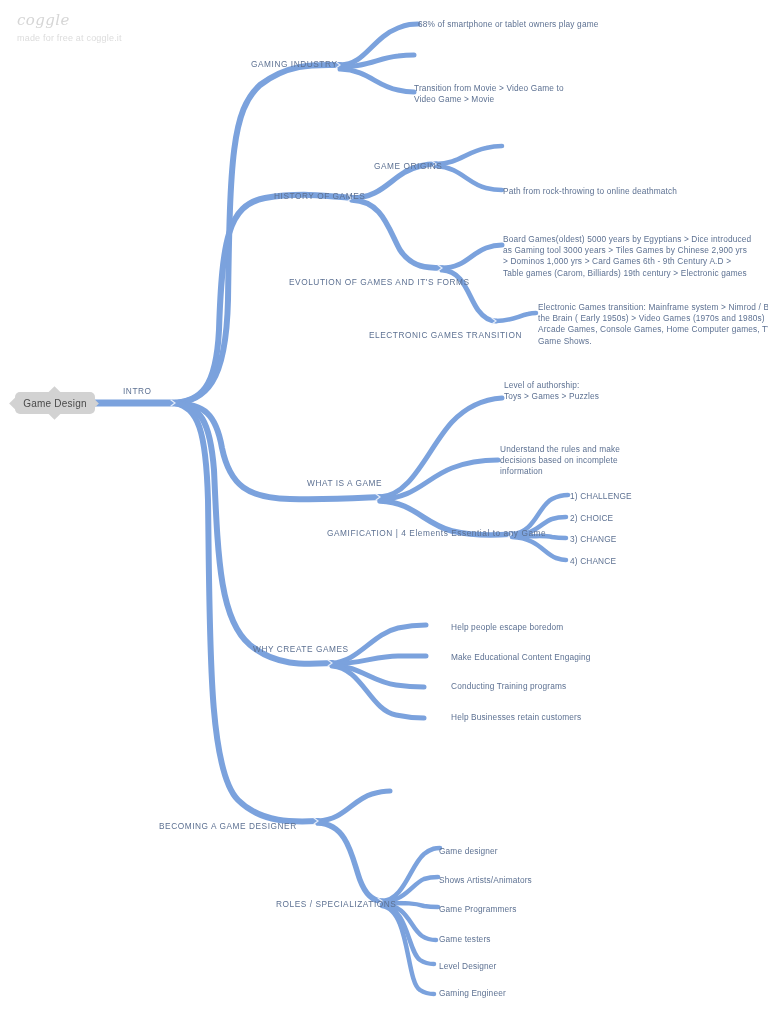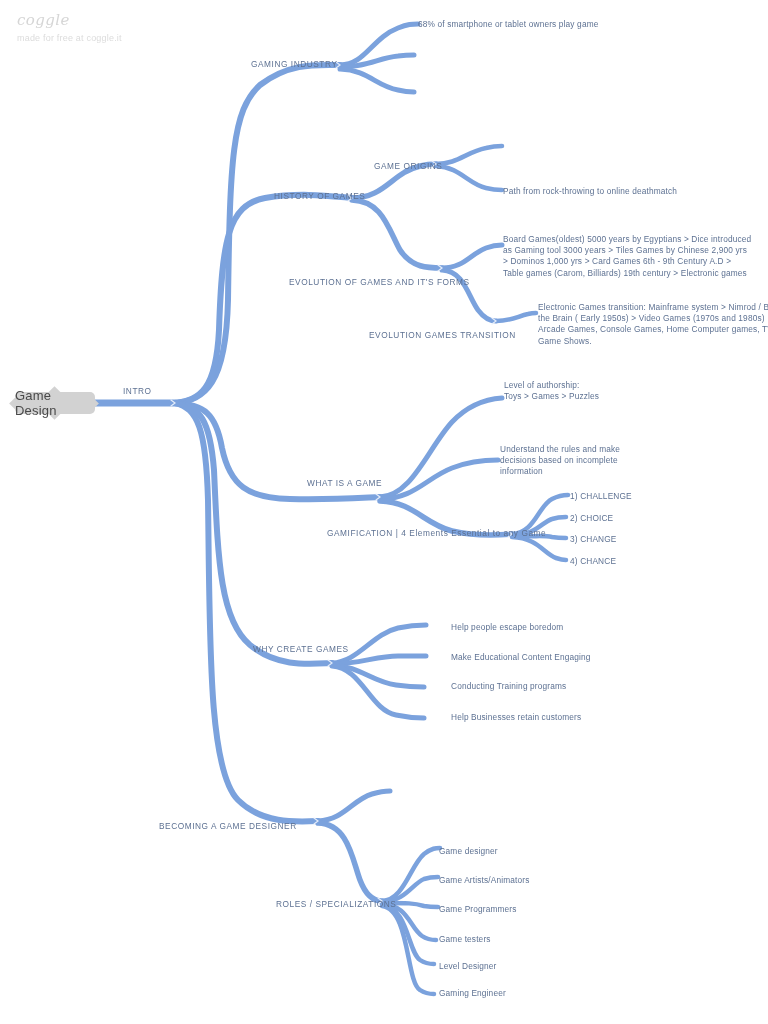--- a/index.html
+++ b/index.html
@@ -7,21 +7,21 @@
        font-family:"Liberation Sans","DejaVu Sans",sans-serif;}
   #canvas{position:absolute;inset:0;width:768px;height:1024px;}
   svg.branches{position:absolute;left:0;top:0;width:768px;height:1024px;pointer-events:none;}
   .lbl{position:absolute;color:#5d7192;font-size:8.3px;line-height:11.2px;
        letter-spacing:.3px;white-space:pre;}
   .lbl.major{letter-spacing:.55px;}
   .lbl.leaf{letter-spacing:.15px;}
   
   #root-node{position:absolute;left:15px;top:392px;width:80px;height:22px;
        background:#d2d2d2;border-radius:5px;display:flex;align-items:center;
-       justify-content:center;color:#4a4a4a;font-size:13px;letter-spacing:.2px;}
+       justify-content:center;color:#4a4a4a;font-size:10px;letter-spacing:.2px;}
   .handle{position:absolute;width:9px;height:9px;background:#d2d2d2;
        transform:rotate(45deg);}
   #h-left{left:11px;top:398.5px;}
   #h-right{left:88px;top:398.5px;}
   #h-top{left:50px;top:388px;}
   #h-bot{left:50px;top:409px;}
   
   #wm{position:absolute;left:17px;top:11px;}
   #wm .c1{color:#d6d6d6;font-size:15px;font-style:italic;
        font-family:"DejaVu Serif",serif;letter-spacing:.4px;}
@@ -109,28 +109,30 @@
   <div id="wm">
     <div class="c1">coggle</div>
     <div class="c2">made for free at coggle.it</div>
   </div>
 
   <div class="lbl major" style="left:123px;top:386px;">INTRO</div>
   <div class="lbl major" style="left:251px;top:59px;">GAMING INDUSTRY</div>
   <div class="lbl major" style="left:274px;top:191px;">HISTORY OF GAMES</div>
   <div class="lbl major" style="left:374px;top:161px;">GAME ORIGINS</div>
   <div class="lbl major" style="left:289px;top:277px;">EVOLUTION OF GAMES AND IT'S FORMS</div>
-  <div class="lbl major" style="left:369px;top:330px;">EVOLUTION GAMES TRANSITION</div>
+  <div class="lbl major" style="left:369px;top:330px;">ELECTRONIC GAMES TRANSITION</div>
   <div class="lbl major" style="left:307px;top:478px;">WHAT IS A GAME</div>
   <div class="lbl major" style="left:327px;top:528px;">GAMIFICATION | 4 Elements Essential to any Game</div>
   <div class="lbl major" style="left:253px;top:644px;">WHY CREATE GAMES</div>
   <div class="lbl major" style="left:159px;top:821px;">BECOMING A GAME DESIGNER</div>
   <div class="lbl major" style="left:276px;top:899px;">ROLES / SPECIALIZATIONS</div>
 
   <div class="lbl leaf" style="left:418px;top:19px;">68% of smartphone or tablet owners play game</div>
+  <div class="lbl leaf" style="left:414px;top:83px;">Transition from Movie &gt; Video Game to
+Video Game &gt; Movie</div>
 
   <div class="lbl leaf" style="left:503px;top:186px;">Path from rock-throwing to online deathmatch</div>
 
   <div class="lbl leaf" style="left:503px;top:234px;">Board Games(oldest) 5000 years by Egyptians &gt; Dice introduced
 as Gaming tool 3000 years &gt; Tiles Games by Chinese 2,900 yrs
 &gt; Dominos 1,000 yrs &gt; Card Games 6th - 9th Century A.D &gt;
 Table games (Carom, Billiards) 19th century &gt; Electronic games</div>
 
   <div class="lbl leaf" style="left:538px;top:302px;">Electronic Games transition: Mainframe system &gt; Nimrod / Bertie
 the Brain ( Early 1950s) &gt; Video Games (1970s and 1980s)
@@ -148,19 +150,19 @@
   <div class="lbl leaf" style="left:570px;top:534px;">3) CHANGE</div>
   <div class="lbl leaf" style="left:570px;top:556px;">4) CHANCE</div>
 
   <div class="lbl leaf" style="left:451px;top:622px;">Help people escape boredom</div>
   <div class="lbl leaf" style="left:451px;top:652px;">Make Educational Content Engaging</div>
   <div class="lbl leaf" style="left:451px;top:681px;">Conducting Training programs</div>
   <div class="lbl leaf" style="left:451px;top:712px;">Help Businesses retain customers</div>
 
 
   <div class="lbl leaf" style="left:439px;top:846px;">Game designer</div>
-  <div class="lbl leaf" style="left:439px;top:875px;">Game Artists/Animators</div>
+  <div class="lbl leaf" style="left:439px;top:875px;">Shows Artists/Animators</div>
   <div class="lbl leaf" style="left:439px;top:904px;">Game Programmers</div>
   <div class="lbl leaf" style="left:439px;top:934px;">Game testers</div>
   <div class="lbl leaf" style="left:439px;top:961px;">Level Designer</div>
   <div class="lbl leaf" style="left:439px;top:988px;">Gaming Engineer</div>
 
 </div>
 
 </body></html>

